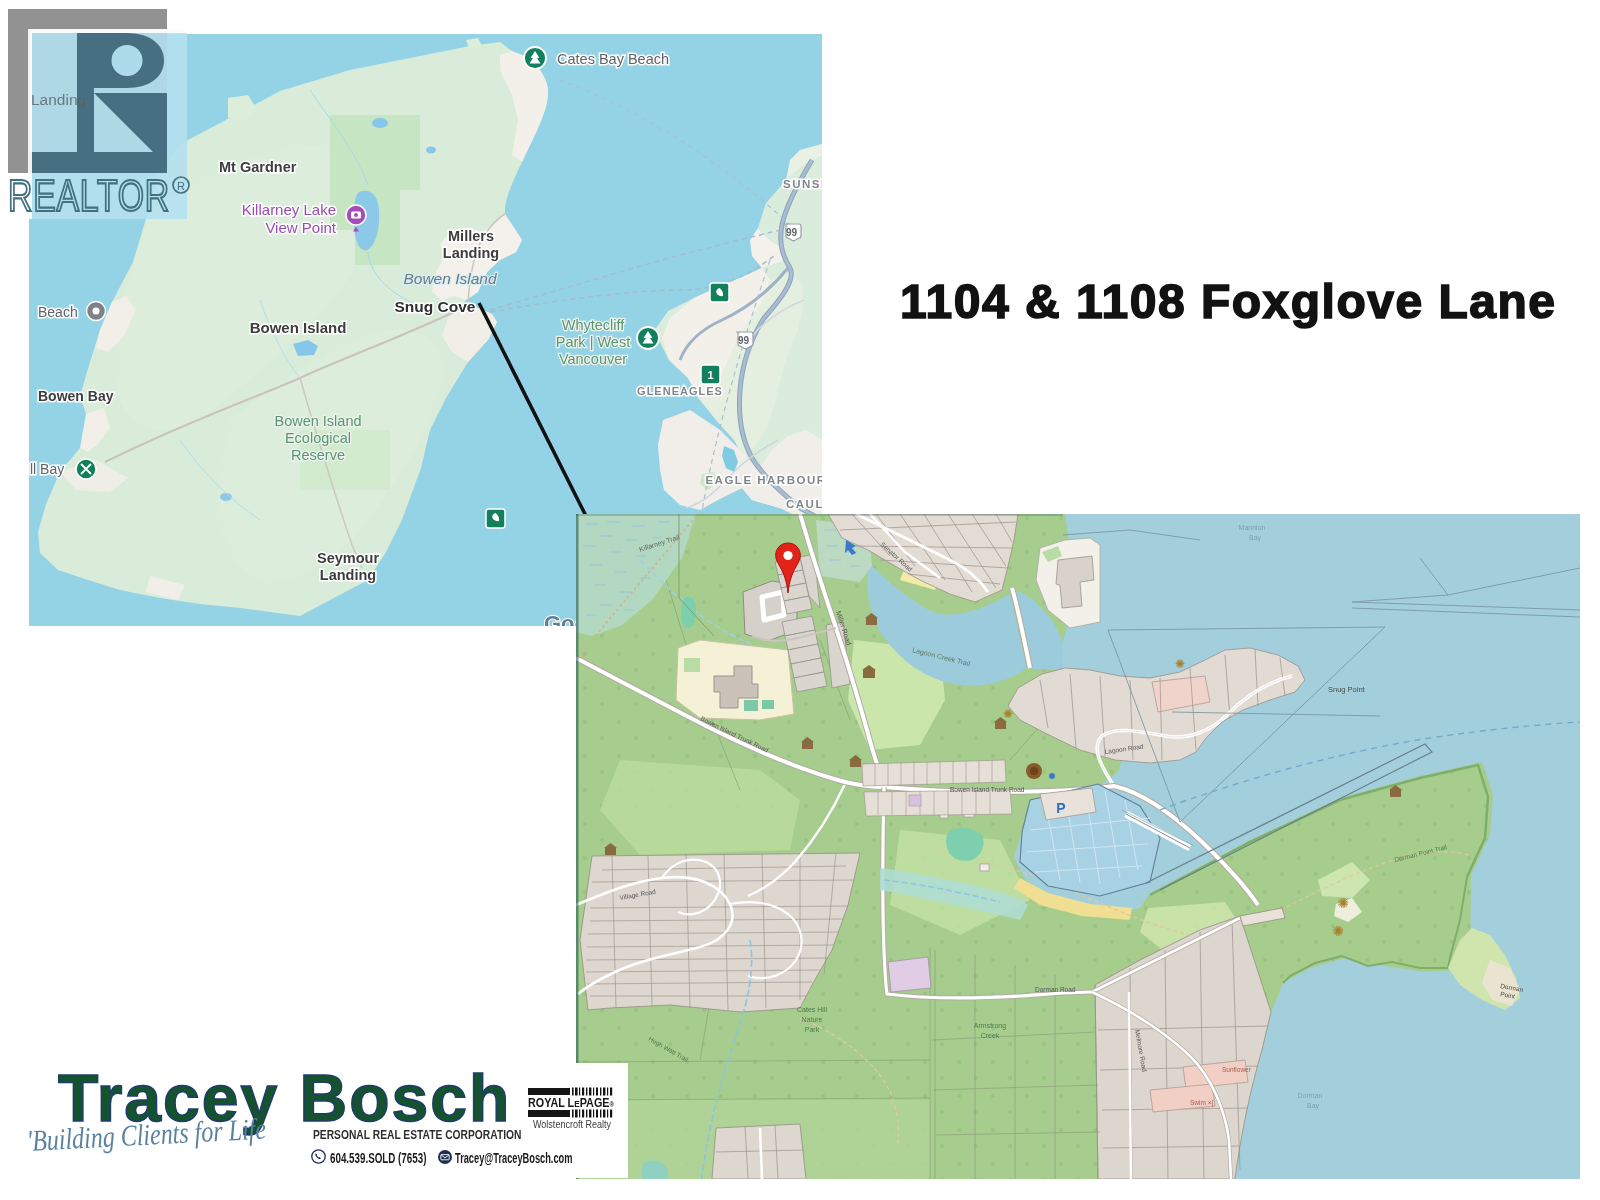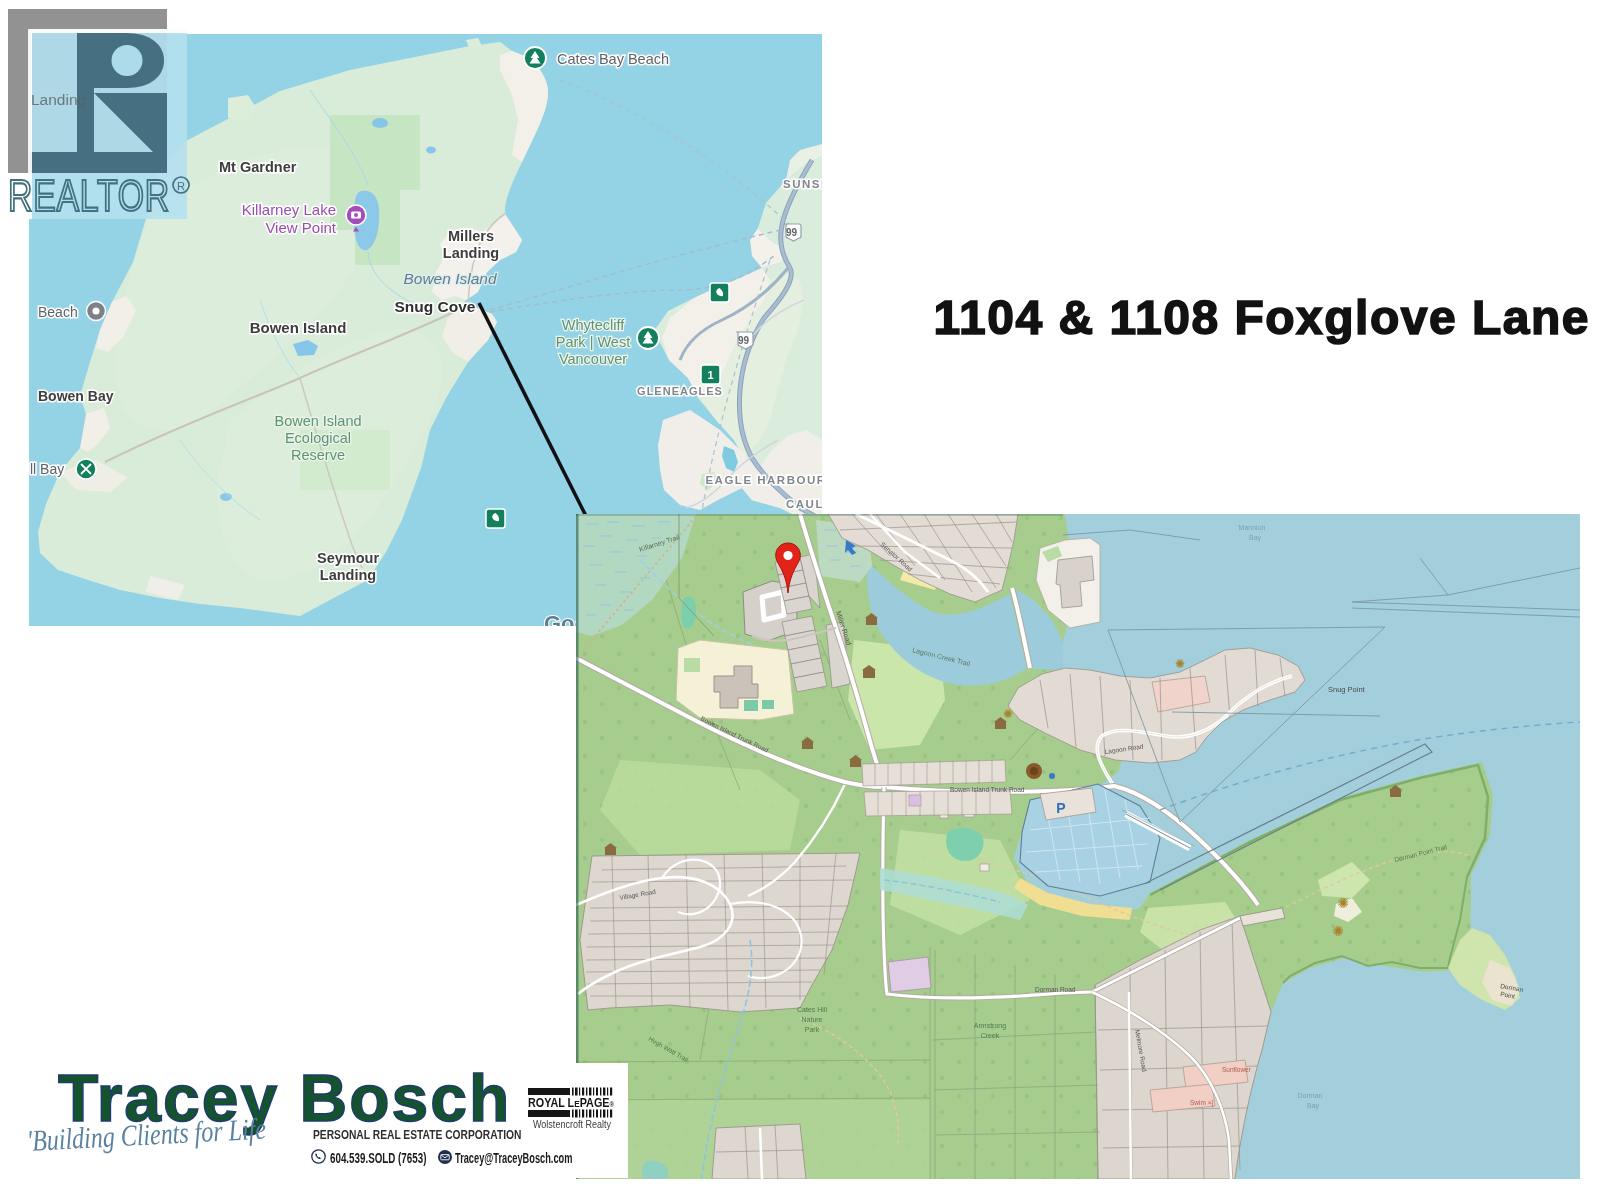--- a/index.html
+++ b/index.html
@@ -524,21 +524,21 @@
     <path d="M30,219 L30,31 L187,31" fill="none" stroke="rgba(255,255,255,0.9)" stroke-width="4"></path>
 
     <text x="31" y="105" font-family="Liberation Sans" font-size="15.5" fill="rgba(86,97,102,0.8)">Landing</text>
 
     <text x="8" y="211" font-family="Liberation Sans" font-size="44" letter-spacing="1" fill="none" stroke="#42717f" stroke-width="2.2" textLength="162" lengthAdjust="spacingAndGlyphs">REALTOR</text>
     <circle cx="181" cy="185" r="8" fill="none" stroke="#42717f" stroke-width="1.7"></circle>
     <text x="181" y="189.5" font-family="Liberation Sans" font-size="11" fill="#42717f" text-anchor="middle">R</text>
   </svg>
 </div>
 
-<div class="abs" style="left:900px;top:290px;width:690px;text-align:right;font-size:48px;font-weight:bold;color:#121212;letter-spacing:1.5px;-webkit-text-stroke:1.6px #121212">1104 &amp; 1108 Foxglove Lane</div>
+<div class="abs" style="left:900px;top:274px;width:690px;text-align:left;font-size:48px;font-weight:bold;color:#121212;letter-spacing:1.5px;-webkit-text-stroke:1.6px #121212">1104 &amp; 1108 Foxglove Lane</div>
 
 <div class="abs" style="left:520px;top:1063px;width:108px;height:115px;background:#ffffff"></div>
 
 <div class="abs" style="left:58px;top:1060px;font-size:66px;font-weight:bold;color:#14532d;letter-spacing:2px;-webkit-text-stroke:1.5px #1e3c6e">Tracey Bosch</div>
 
 <div class="abs" style="left:27px;top:1124px;font-size:30px;font-style:italic;font-family:'Liberation Serif',serif;color:#5a82a0;transform:rotate(-3deg) scaleX(0.8);transform-origin:left center;white-space:nowrap">'Building Clients for Life</div>
 
 <div class="abs" style="left:313px;top:1127px;font-size:13px;font-weight:bold;color:#2e2e2e;transform:scaleX(0.79);transform-origin:left center;white-space:nowrap">PERSONAL REAL ESTATE CORPORATION</div>
 
 <svg class="abs" style="left:311px;top:1149px" width="15" height="15" viewBox="0 0 15 15">

